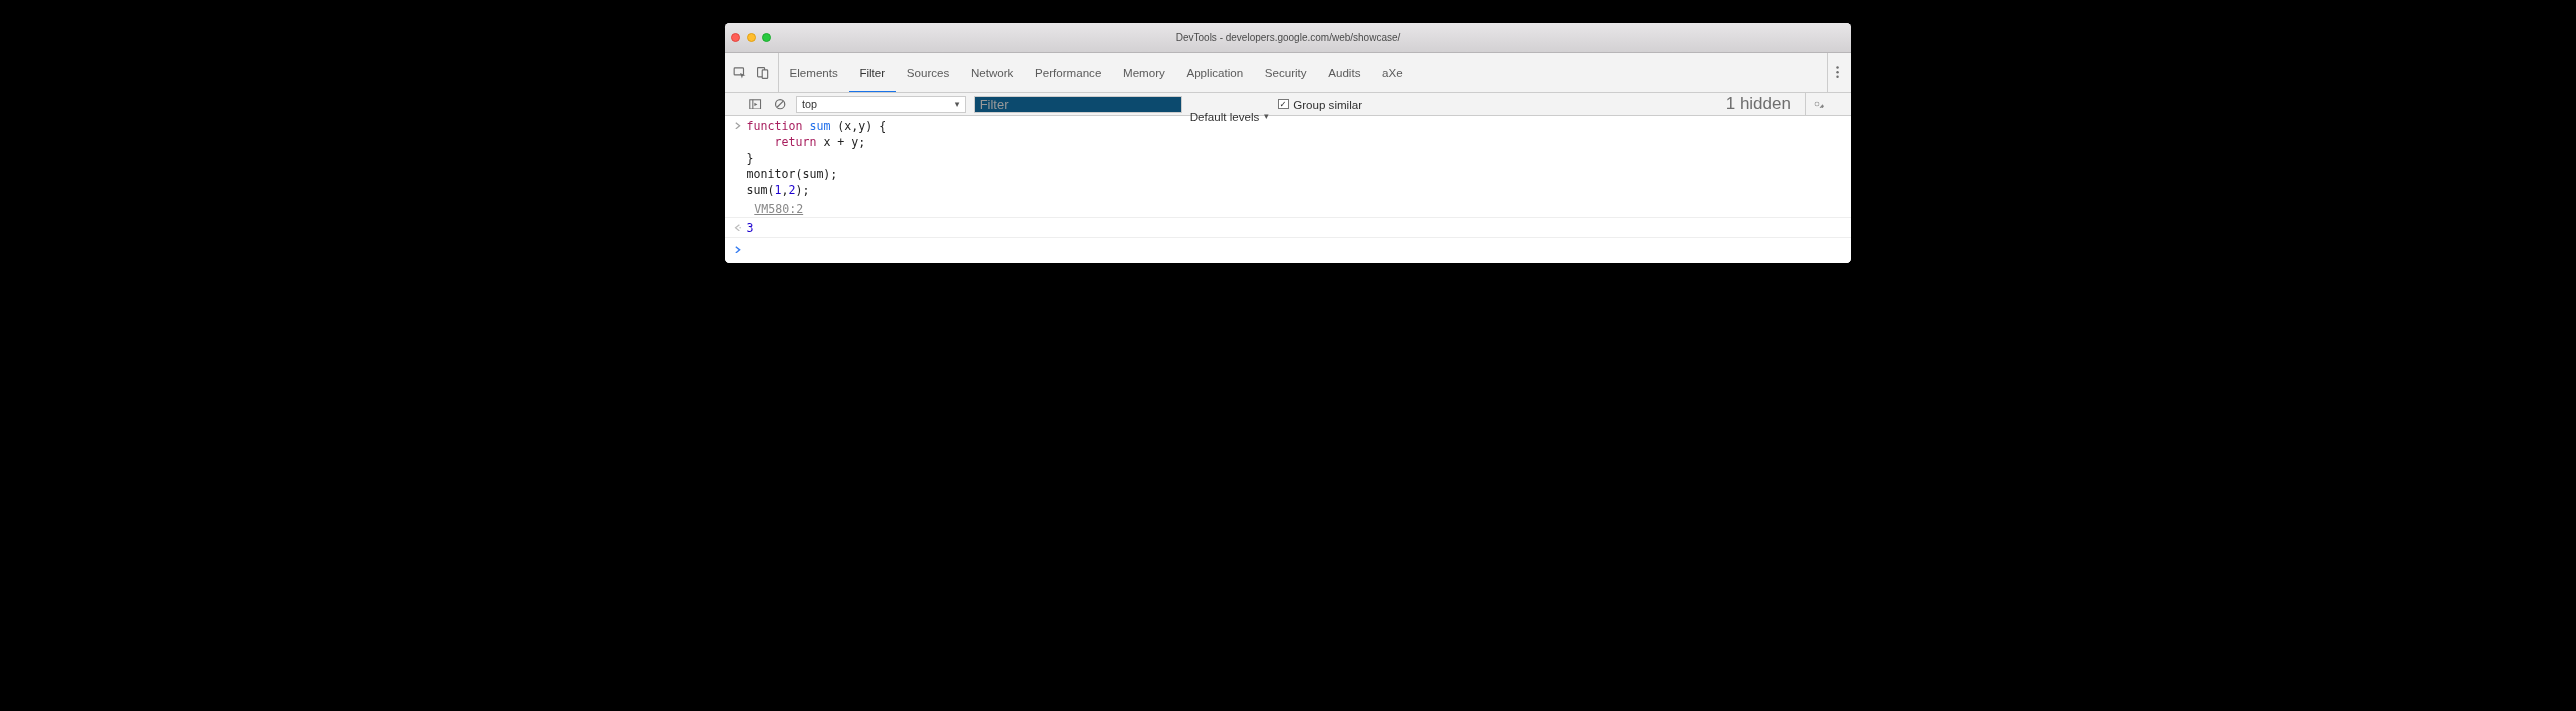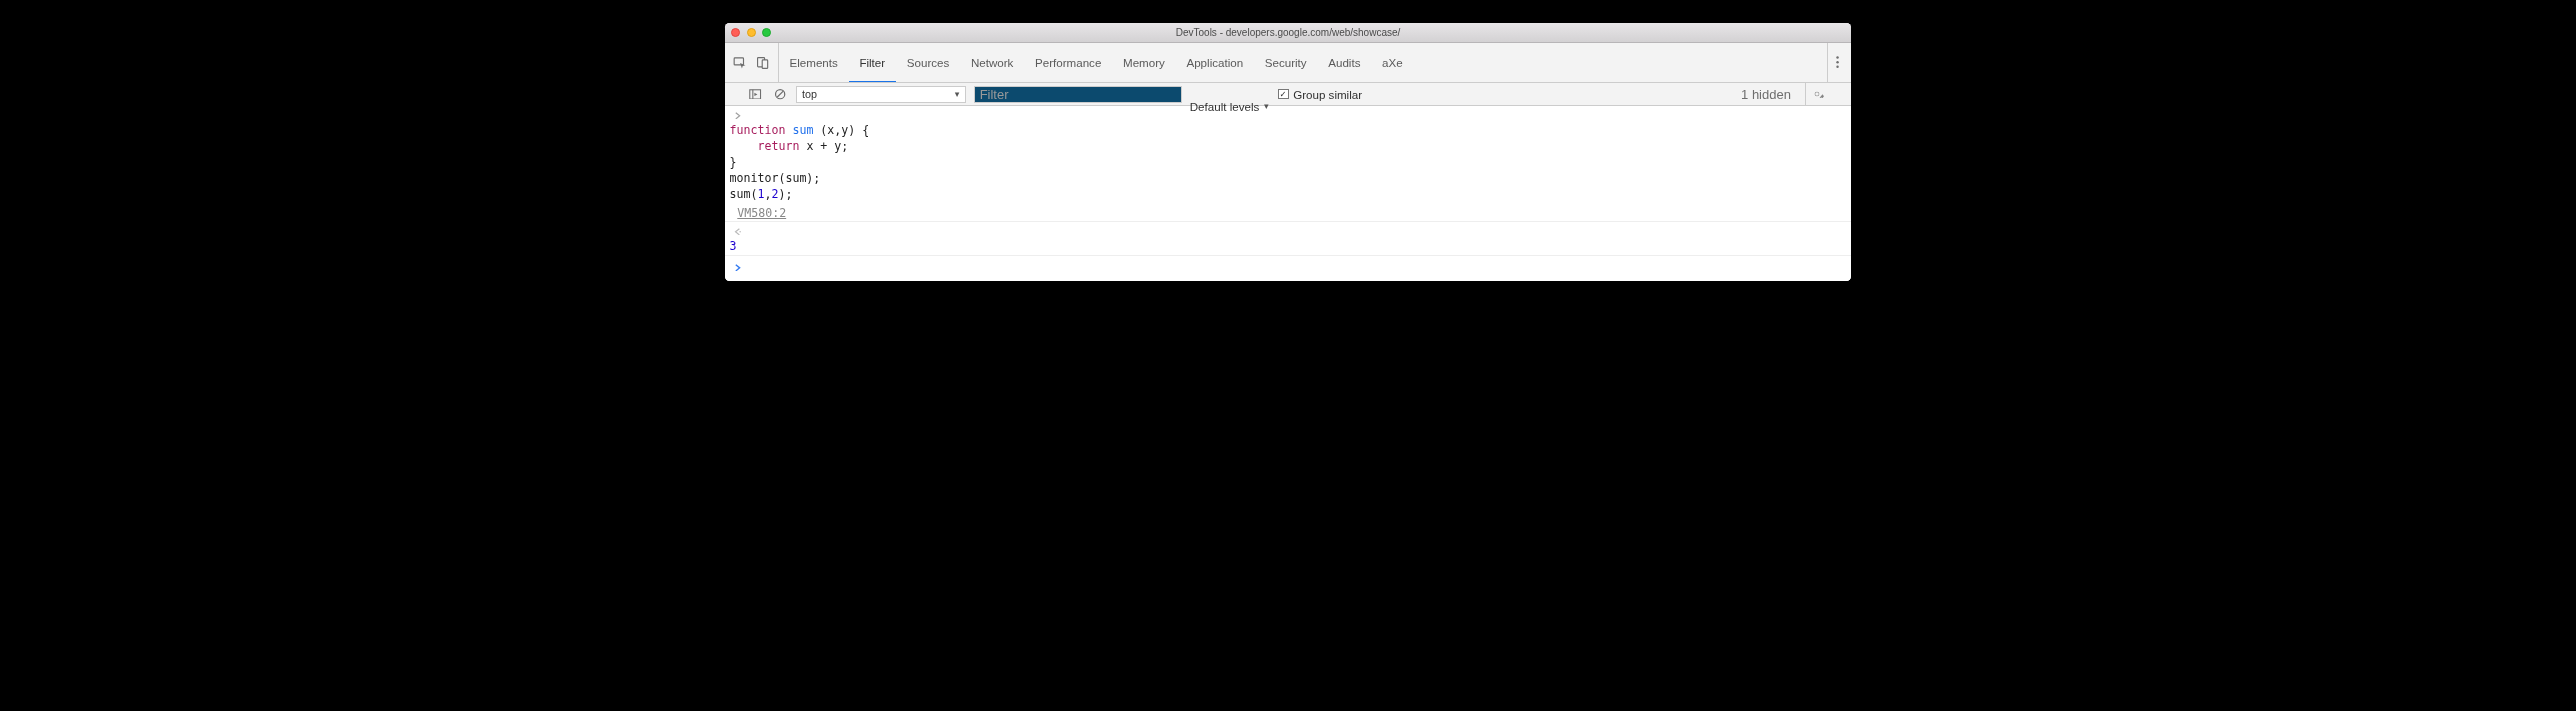--- a/index.html
+++ b/index.html
@@ -13,21 +13,21 @@
     padding: 23px 46px;
   }
   .window {
     width: 1126px;
     background: #fff;
     border-radius: 4.6px;
     overflow: hidden;
     box-shadow: 0 7.7px 31px rgba(0,0,0,0.5);
   }
   .titlebar {
-    height: 20px;
+    height: 30px;
     background: linear-gradient(#e8e6e8, #d3d1d3);
     border-bottom: 0.8px solid #b7b5b7;
     display: flex;
     align-items: center;
     position: relative;
     padding: 0 6.2px;
   }
   .traffic { display: flex; gap: 6.2px; }
   .tdot { width: 9.3px; height: 9.3px; border-radius: 50%; }
   .tdot.red { background:#ff5f57; border:0.8px solid #e2463f;}
@@ -67,24 +67,24 @@
   .filter {
     border:0.8px solid #ccc; background:#0c4a6e; height:17px;
     padding:0 4.6px; min-width:208px; font-size:13px; color:#999;
     display:flex; align-items:center;
   }
   .levels { display:flex; align-items:center; gap:3.1px; font-size:11.6px; color:#303030; cursor:pointer;margin-top:24px;}
   .levels .tri { font-size:7.7px; color:#555;}
   .chk { display:flex; align-items:center; gap:4.6px; font-size:11.6px; color:#303030;}
   .chkbox { width:10.8px; height:10.8px; border:0.8px solid #777; background:#fff; display:flex; align-items:center; justify-content:center; font-size:8.5px; color:#333;}
   .tspacer { flex:1; }
-  .hidden-count { color:#6e6e6e; font-size:13px; padding-right:6.2px;}
+  .hidden-count { color:#6e6e6e; font-size:17px; padding-right:6.2px;}
   .gear { padding:0 4.6px; border-left:0.8px solid #ccc; height:100%; display:flex; align-items:center; cursor:pointer;}
   .console { background:#fff; font-family: Menlo, Consolas, monospace; font-size:11.6px;}
-  .row { display:flex; padding:1.5px 7.7px 1.5px 4.6px; border-bottom:0.8px solid #eee;flex-direction:column;}
+  .row { display:flex; padding:1.5px 7.7px 1.5px 4.6px; border-bottom:0.8px solid #eee;}
   .row.nobd { border-bottom:none; }
   .gutter { width:17px; flex-shrink:0; color:#999; text-align:center; user-select:none;}
   .gutter.blue { color:#367cf1; }
   .gutter svg { vertical-align:-0.8px; }
   .content { flex:1; white-space:pre; color:#222; line-height:1.4;}
   .src { color:#888; text-decoration:underline; cursor:pointer; padding-left:7.7px;}
   .kw { color:#a71d5d; }  
   .fn { color:#1f6feb; }  
   .num { color:#1c00cf; } 
   .res { color:#1c00cf; } 

